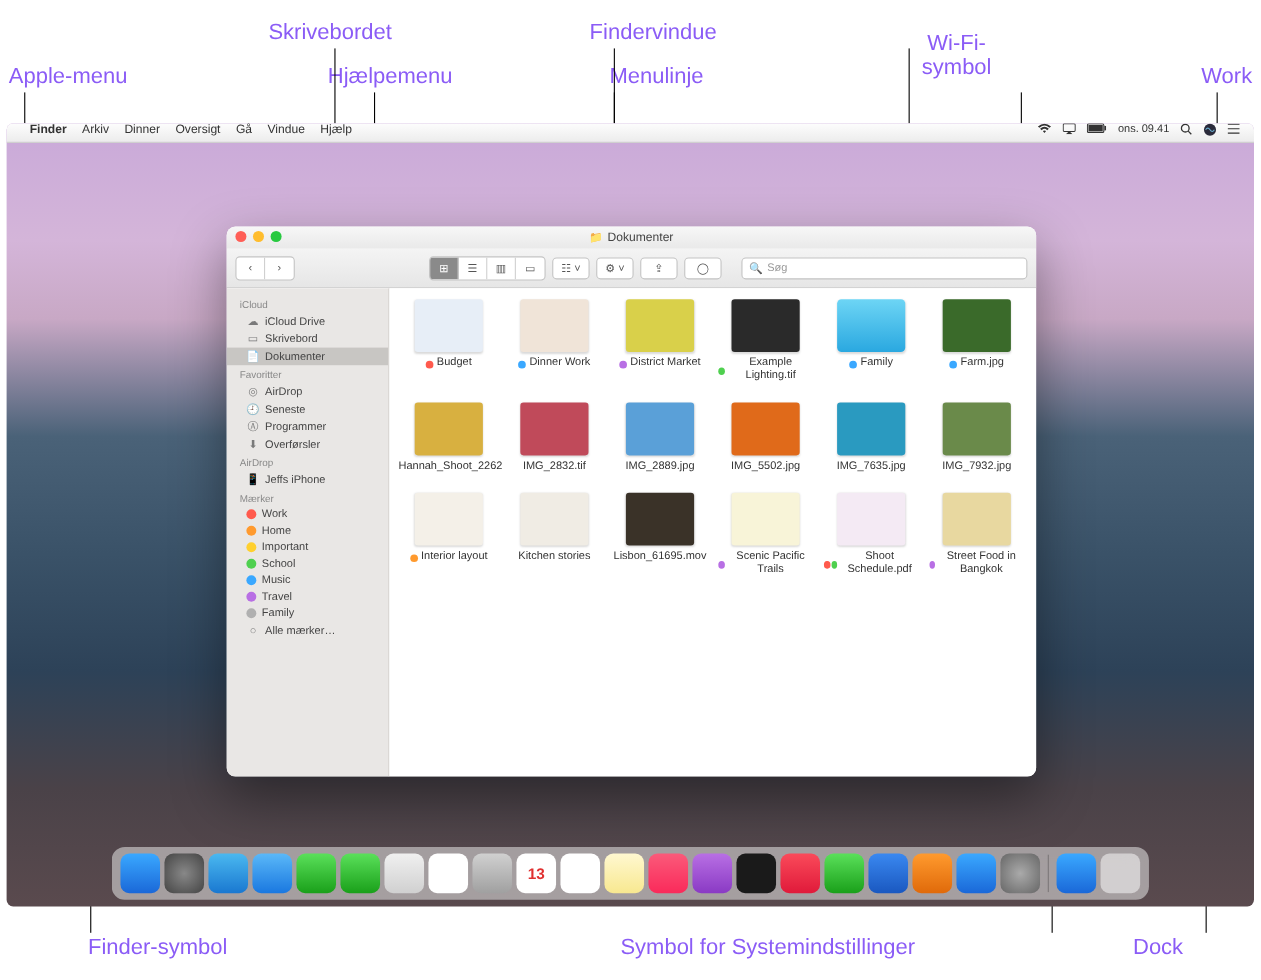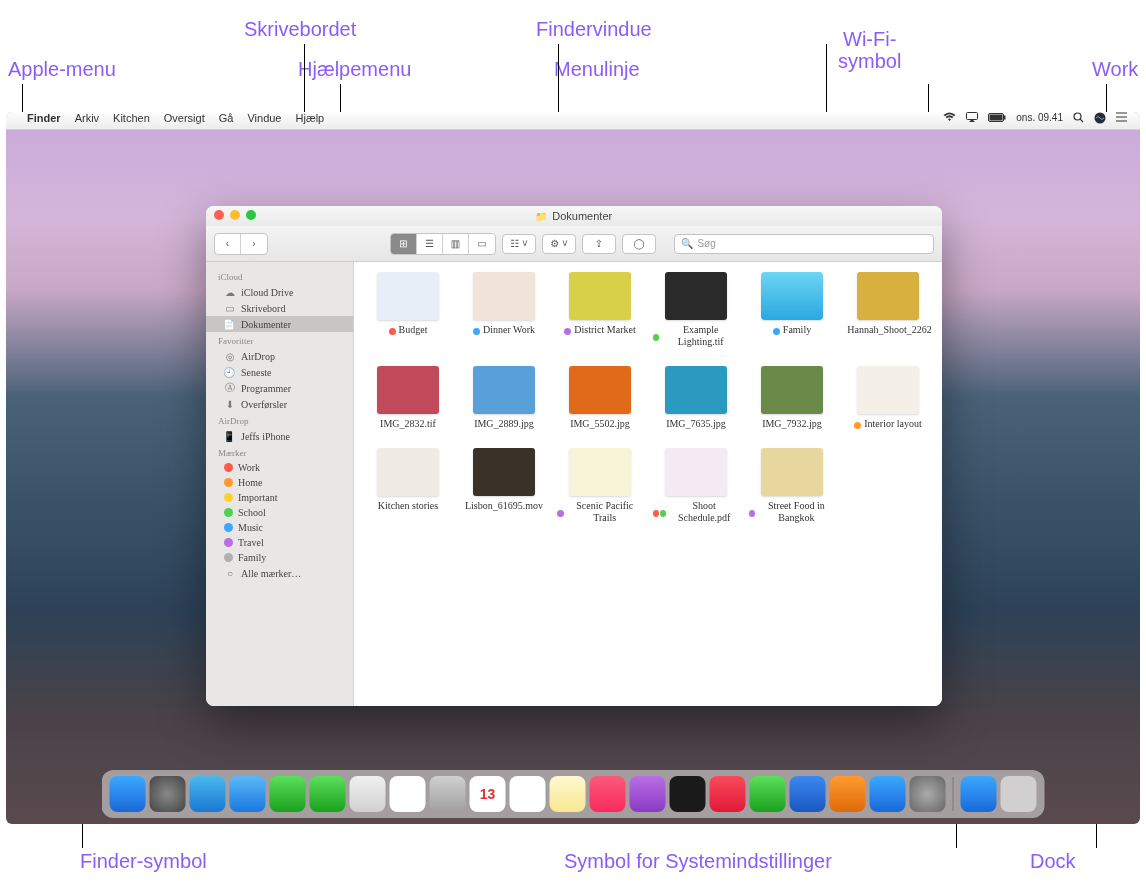--- a/index.html
+++ b/index.html
@@ -122,21 +122,21 @@
   display:flex;align-items:center;justify-content:center;
   font-size:10px;color:#555;background:#fff;
 }
 .tb-search {
   flex:1; max-width:260px; margin-left:auto;
   height:20px;border:1px solid #c4c4c4;border-radius:4px;
   background:#fff;display:flex;align-items:center;padding:0 6px;
   font-size:10px;color:#999;
 }
 
-.finder-body { flex:1; display:flex; overflow:hidden;font-family:Liberation Serif, serif; }
+.finder-body { flex:1; display:flex; overflow:hidden; }
 .sidebar {
   width: 148px;
   background:#e9e7e5;
   border-right:1px solid #d4d2cf;
   font-size:10px;
   padding:6px 0;
   overflow-y:auto;
 }
 .sb-heading { padding:4px 12px 2px; font-size:9px; color:#888; text-transform:none; }
 .sb-item { padding:2px 10px 2px 18px; display:flex; align-items:center; gap:5px; color:#444; }
@@ -219,21 +219,21 @@
 <div class="callout-line vline" style="left:82px;top:820px;height:28px"></div>
 <div class="callout-line vline" style="left:956px;top:820px;height:28px"></div>
 <div class="callout-line vline" style="left:1096px;top:816px;height:32px"></div>
 
 <div class="desktop">
 
   <div class="menubar">
     <span class="apple"></span>
     <span class="menu-item bold">Finder</span>
     <span class="menu-item">Arkiv</span>
-    <span class="menu-item">Kitchen</span>
+    <span class="menu-item">Dinner</span>
     <span class="menu-item">Oversigt</span>
     <span class="menu-item">Gå</span>
     <span class="menu-item">Vindue</span>
     <span class="menu-item">Hjælp</span>
     <span class="spacer"></span>
     <span class="status-icon">
       <svg width="13" height="10" viewBox="0 0 13 10">
           <path d="M6.5 9 L5 7.2 Q6.5 6 8 7.2 Z M2.5 5 Q6.5 1.5 10.5 5 L9 6.3 Q6.5 4 4 6.3 Z M0.5 3 Q6.5 -2 12.5 3 L11 4.2 Q6.5 0.2 2 4.2 Z" fill="#333"></path>
         </svg>
     </span>
@@ -410,20 +410,27 @@
               </div>
             </div>
             <div class="file-item">
               <div class="thumb folder"></div>
               <div class="file-label">
                 <span class="file-tag" style="background:#3aa8ff"></span>
                 <span>Family</span>
               </div>
             </div>
             <div class="file-item">
+              <div class="thumb" style="background: rgb(58, 106, 42);"></div>
+              <div class="file-label">
+                <span class="file-tag" style="background:#3aa8ff"></span>
+                <span>Farm.jpg</span>
+              </div>
+            </div>
+            <div class="file-item">
               <div class="thumb" style="background: rgb(216, 176, 64);"></div>
               <div class="file-label">
                 <span class="file-tag" style="background:#4fd04f"></span>
                 <span>Hannah_Shoot_2262</span>
               </div>
             </div>
             <div class="file-item">
               <div class="thumb" style="background: rgb(192, 74, 90);"></div>
               <div class="file-label">
                 <span>IMG_2832.tif</span>

